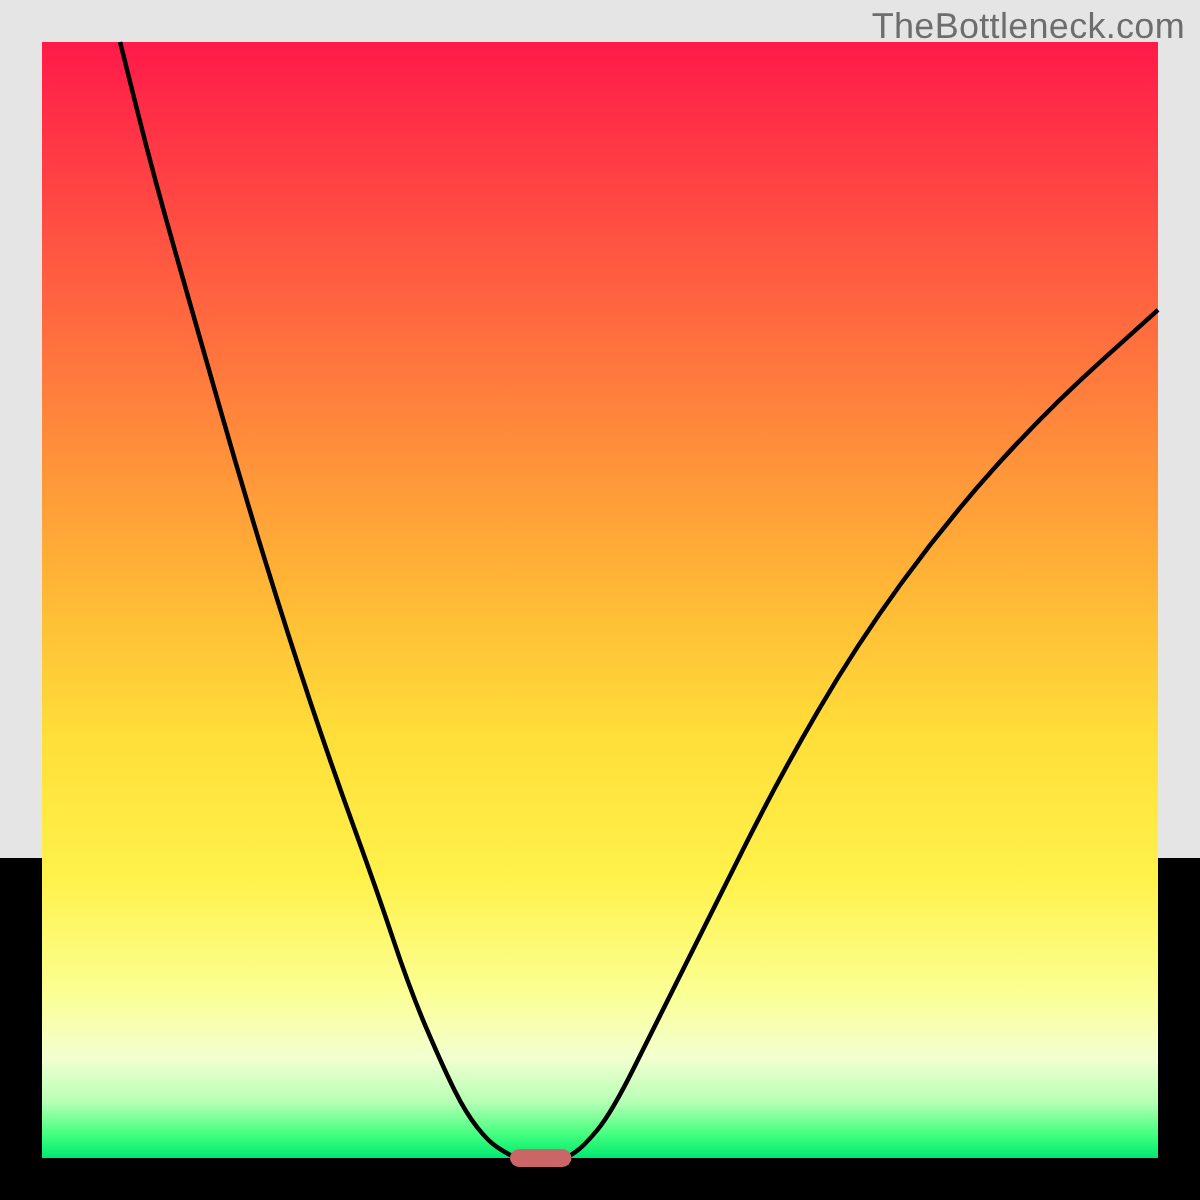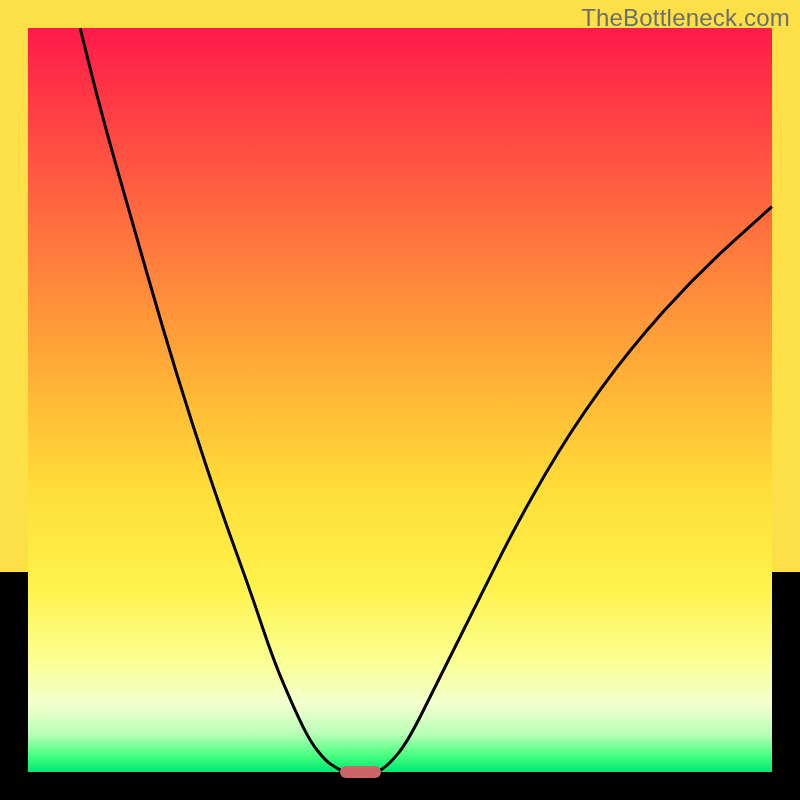--- a/index.html
+++ b/index.html
@@ -8,21 +8,21 @@
     width: 800px;
     height: 800px;
     background: #000;
     overflow: hidden;
     font-family: Arial, Helvetica, sans-serif;
   }
   .frame {
     position: relative;
     width: 800px;
     height: 572px;
-    background: #fde047;
+    background: #e5e5e5;
   }
   .plot-area {
     position: absolute;
     left: 28px;
     top: 28px;
     width: 744px;
     height: 744px;
     
     background: linear-gradient(
       to bottom,

